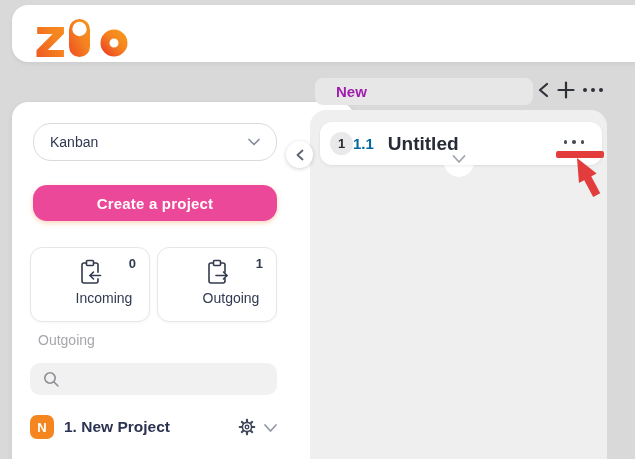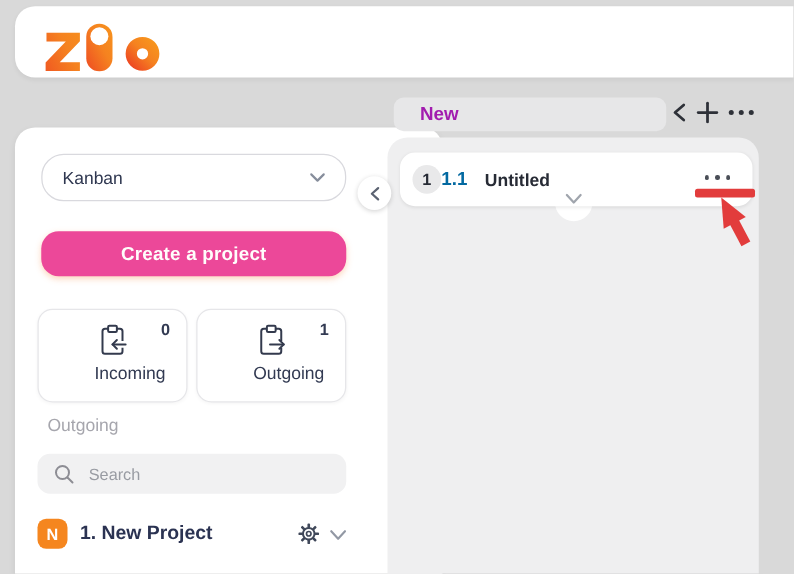--- a/index.html
+++ b/index.html
@@ -58,21 +58,21 @@
   .col-icon.back{left:537px;}
   .col-icon.add{left:557px;top:81px;}
   .col-icon.menu{left:581px;top:82px;}
 
   
   .task-card{position:absolute;left:320px;top:122px;width:282px;height:43px;background:#fff;border-radius:12px;
           box-shadow:0 1px 3px rgba(0,0,0,.08);display:flex;align-items:center;z-index:2;cursor:pointer;}
   .task-index{margin-left:10px;width:23px;height:23px;border-radius:50%;background:#e9e9ea;color:#272b35;
           font-size:13px;font-weight:700;display:flex;align-items:center;justify-content:center;}
   .task-code{margin-left:0;font-size:15px;font-weight:600;color:#0369a1;}
-  .task-title{margin-left:14px;font-size:14px;font-weight:600;color:#272b35;}
+  .task-title{margin-left:14px;font-size:19px;font-weight:600;color:#272b35;}
   .task-menu-dots{position:absolute;right:18px;top:18px;display:flex;gap:5px;cursor:pointer;}
   .task-menu-dots i{width:3.5px;height:3.5px;border-radius:50%;background:#4a4e57;}
   .expand-circle{position:absolute;left:444px;top:147px;width:30px;height:30px;border-radius:50%;background:#fff;z-index:1;}
   .expand-chevron{position:absolute;left:451px;top:153px;z-index:3;cursor:pointer;}
 
   
   .annot-bar{position:absolute;left:556px;top:151px;width:48px;height:7px;background:#e23c3c;border-radius:2px;z-index:5;}
   .annot-arrow{position:absolute;left:558px;top:153px;z-index:6;pointer-events:none;}
 </style>
 </head>
@@ -131,21 +131,20 @@
       <span class="counter-label">Outgoing</span>
     </div>
 
     <div class="projects-label">Outgoing</div>
 
     <div class="searchbar">
       <svg width="17" height="17" viewBox="0 0 17 17">
         <circle cx="7" cy="7" r="5.2" fill="none" stroke="#8d8d94" stroke-width="1.6"></circle>
         <line x1="11" y1="11" x2="15" y2="15" stroke="#8d8d94" stroke-width="1.6" stroke-linecap="round"></line>
       </svg>
-      <input type="text" placeholder="Search" style="">
     </div>
 
     <div class="project-row">
       <span class="project-badge">N</span>
       <span class="project-name">1. New Project</span>
       <svg class="project-gear" width="18" height="18" viewBox="0 0 24 24">
         <g fill="#40485a">
           <rect x="10.6" y="1" width="2.8" height="5" rx="1"></rect>
           <rect x="10.6" y="18" width="2.8" height="5" rx="1"></rect>
           <rect x="10.6" y="1" width="2.8" height="5" rx="1" transform="rotate(45 12 12)"></rect>

